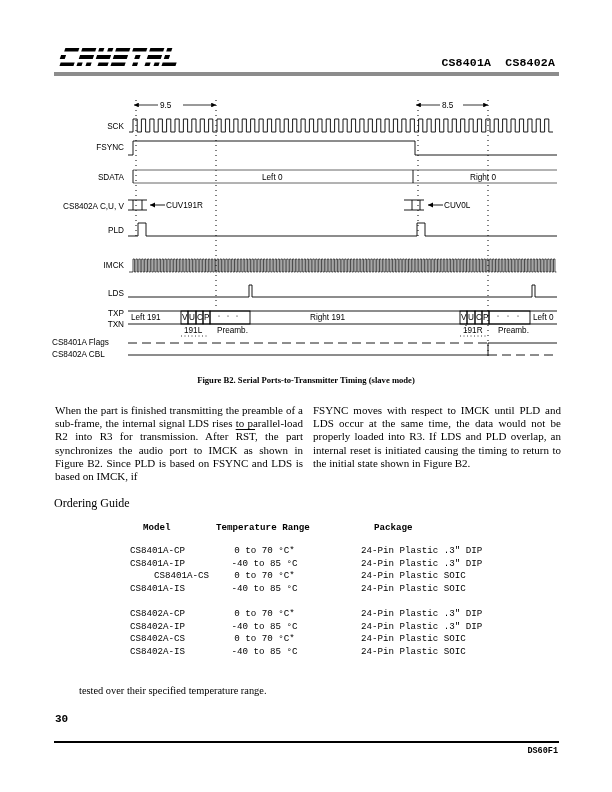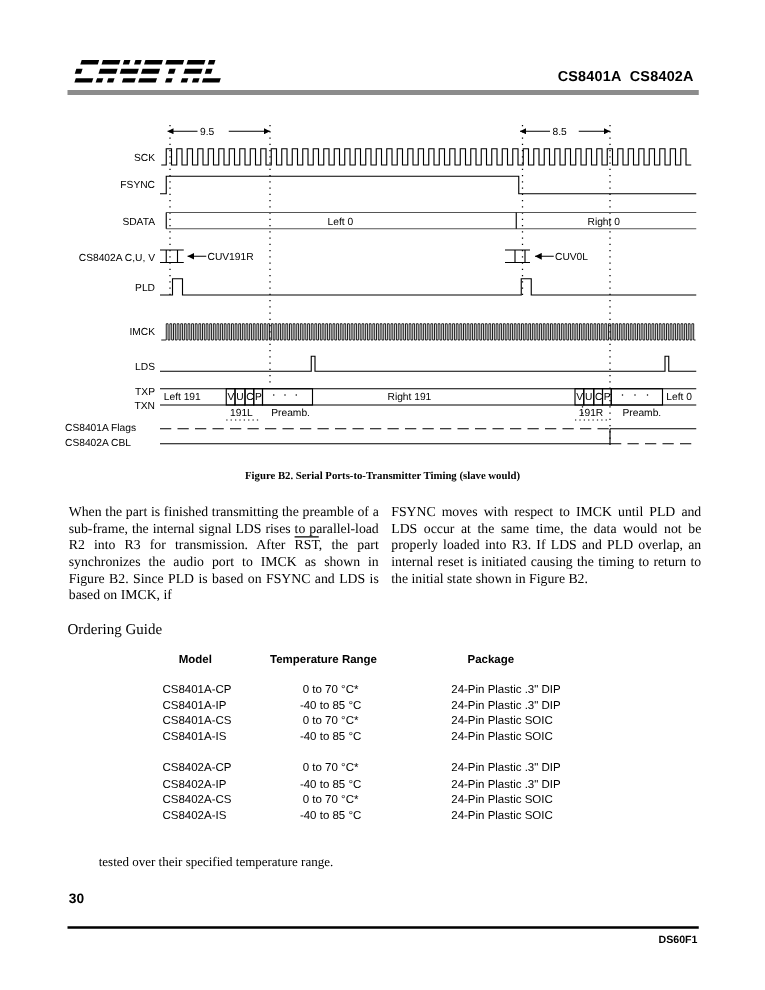--- a/index.html
+++ b/index.html
@@ -1,18 +1,18 @@
 <!DOCTYPE html>
 <html><head>
 <meta charset="utf-8">
 <style>
   html, body { margin: 0; padding: 0; background: #ffffff; }
   body { width: 612px; height: 792px; position: relative; overflow: hidden; color: #000; }
   .abs { position: absolute; }
-  .sans { font-family: Liberation Sans, sans-serif; }
+  .sans { font-family: Liberation Mono, monospace; }
   .serif { font-family: "Liberation Serif", "DejaVu Serif", serif; }
 
   
   #logo { left: 57px; top: 46px; width: 128px; height: 22px; }
   #part-numbers { right: 57px; top: 56px; font-size: 11.5px; font-weight: bold; letter-spacing: 0.2px; }
   #header-rule { left: 54px; top: 72px; width: 505px; height: 4px; background: #8c8c8c; }
 
   
   #diagram { left: 0; top: 95px; width: 500px; height: 270px; }
   #diagram text { font-family: "Liberation Sans", "DejaVu Sans", sans-serif; font-size: 8.2px; fill: #000; }
@@ -208,40 +208,40 @@
   <g stroke="#000" stroke-width="0.9" fill="none">
     <line x1="128" y1="343" x2="488" y2="343" stroke-dasharray="9,5"></line>
     <line x1="488" y1="343" x2="557" y2="343"></line>
     <line x1="128" y1="355" x2="488" y2="355"></line>
     <line x1="488" y1="343" x2="488" y2="355"></line>
     <line x1="488" y1="355" x2="557" y2="355" stroke-dasharray="9,5"></line>
   </g>
 </svg>
 </div>
 
-<div id="figure-caption" class="abs serif">Figure B2. Serial Ports-to-Transmitter Timing (slave would)</div>
+<div id="figure-caption" class="abs serif">Figure B2. Serial Ports-to-Transmitter Timing (slave mode)</div>
 
 <div id="col-left" class="abs col serif"><span>When the part is finished transmitting the preamble of a sub-frame, the internal signal LDS rises to parallel-load R2 into R3 for transmission. After </span><span class="overline">RST</span><span>, the part synchronizes the audio port to IMCK as shown in Figure B2. Since PLD is based on FSYNC and LDS is based on IMCK, if</span></div>
 <div id="col-right" class="abs col serif">FSYNC moves with respect to IMCK until PLD and LDS occur at the same time, the data would not be properly loaded into R3. If LDS and PLD overlap, an internal reset is initiated causing the timing to return to the initial state shown in Figure B2.</div>
 
 <div id="ordering-title" class="abs serif">Ordering Guide</div>
 <div id="ordering-table" class="abs sans">
   <div class="og-head" style="left:143px;">Model</div>
   <div class="og-head" style="left:216px;">Temperature Range</div>
   <div class="og-head" style="left:374px;">Package</div>
 
   <div class="og-row og-model" style="top:23px;">CS8401A-CP</div>
   <div class="og-row og-temp" style="top:23px;">0 to 70 °C*</div>
   <div class="og-row og-pkg" style="top:23px;">24-Pin Plastic .3" DIP</div>
 
   <div class="og-row og-model" style="top:35.5px;">CS8401A-IP</div>
   <div class="og-row og-temp" style="top:35.5px;">-40 to 85 °C</div>
   <div class="og-row og-pkg" style="top:35.5px;">24-Pin Plastic .3" DIP</div>
 
-  <div class="og-row og-model" style="top:48px;">CS8401A-CS</div>
+  <div class="og-row og-model" style="top:48px;margin-left:24px;">CS8401A-CS</div>
   <div class="og-row og-temp" style="top:48px;">0 to 70 °C*</div>
   <div class="og-row og-pkg" style="top:48px;">24-Pin Plastic SOIC</div>
 
   <div class="og-row og-model" style="top:60.5px;">CS8401A-IS</div>
   <div class="og-row og-temp" style="top:60.5px;">-40 to 85 °C</div>
   <div class="og-row og-pkg" style="top:60.5px;">24-Pin Plastic SOIC</div>
 
   <div class="og-row og-model" style="top:86px;">CS8402A-CP</div>
   <div class="og-row og-temp" style="top:86px;">0 to 70 °C*</div>
   <div class="og-row og-pkg" style="top:86px;">24-Pin Plastic .3" DIP</div>

